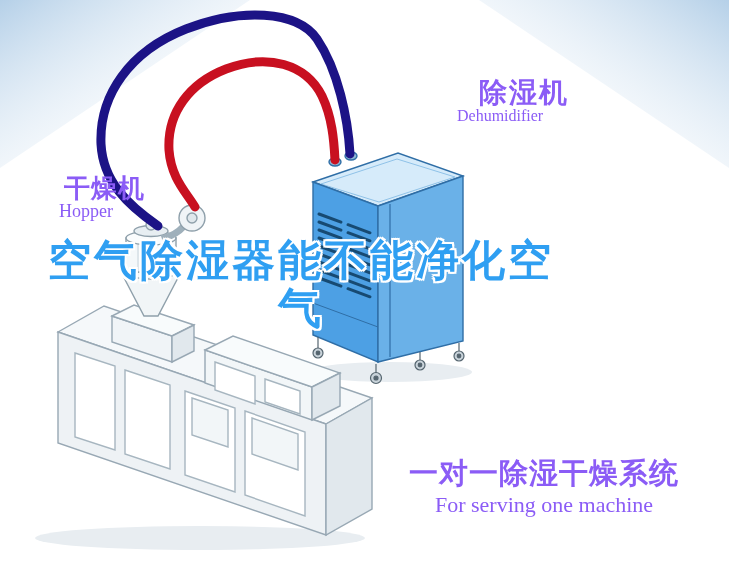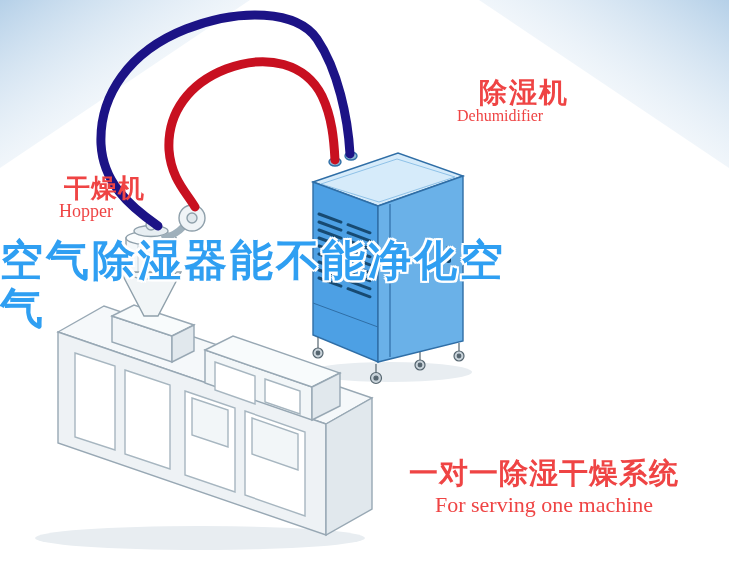--- a/index.html
+++ b/index.html
@@ -1,28 +1,28 @@
 <!DOCTYPE html>
 <html><head>
 <meta charset="utf-8">
 <style>
   html,body{margin:0;padding:0;background:#ffffff;}
   .canvas{position:relative;width:729px;height:561px;background:#ffffff;overflow:hidden;
           font-family:"Liberation Sans","DejaVu Sans",sans-serif;}
   svg{position:absolute;left:0;top:0;}
-  .lbl{position:absolute;color:#ef4444;white-space:nowrap;}
+  .lbl{position:absolute;color:#8b5cf6;white-space:nowrap;}
   .cn{font-family:"Liberation Sans","DejaVu Sans",sans-serif;font-weight:700;}
   .en{font-family:"Liberation Serif","DejaVu Serif",serif;}
   #hopper-cn{left:64px;top:171px;font-size:26px;letter-spacing:1px;}
   #hopper-en{left:59px;top:201px;font-size:18px;}
   #dehum-cn{left:479px;top:74px;font-size:28px;letter-spacing:2px;}
   #dehum-en{left:457px;top:107px;font-size:16px;}
   #system-cn{left:398px;top:454px;width:292px;text-align:center;font-size:29px;letter-spacing:1px;}
   #system-en{left:398px;top:492px;width:292px;text-align:center;font-size:22px;}
-  #overlay{position:absolute;left:0;top:236px;width:602px;text-align:left;
+  #overlay{position:absolute;left:0;top:236px;width:602px;text-align:center;
            font-weight:700;font-size:43px;line-height:1.12;color:#2f9ff2;letter-spacing:3px;
            text-shadow:-2px -2px 0 #fff,2px -2px 0 #fff,-2px 2px 0 #fff,2px 2px 0 #fff,
                         0 -2px 0 #fff,0 2px 0 #fff,-2px 0 0 #fff,2px 0 0 #fff;}
 </style>
 </head>
 <body>
 
 <div class="canvas">
 
   <svg width="729" height="561" viewBox="0 0 729 561">

